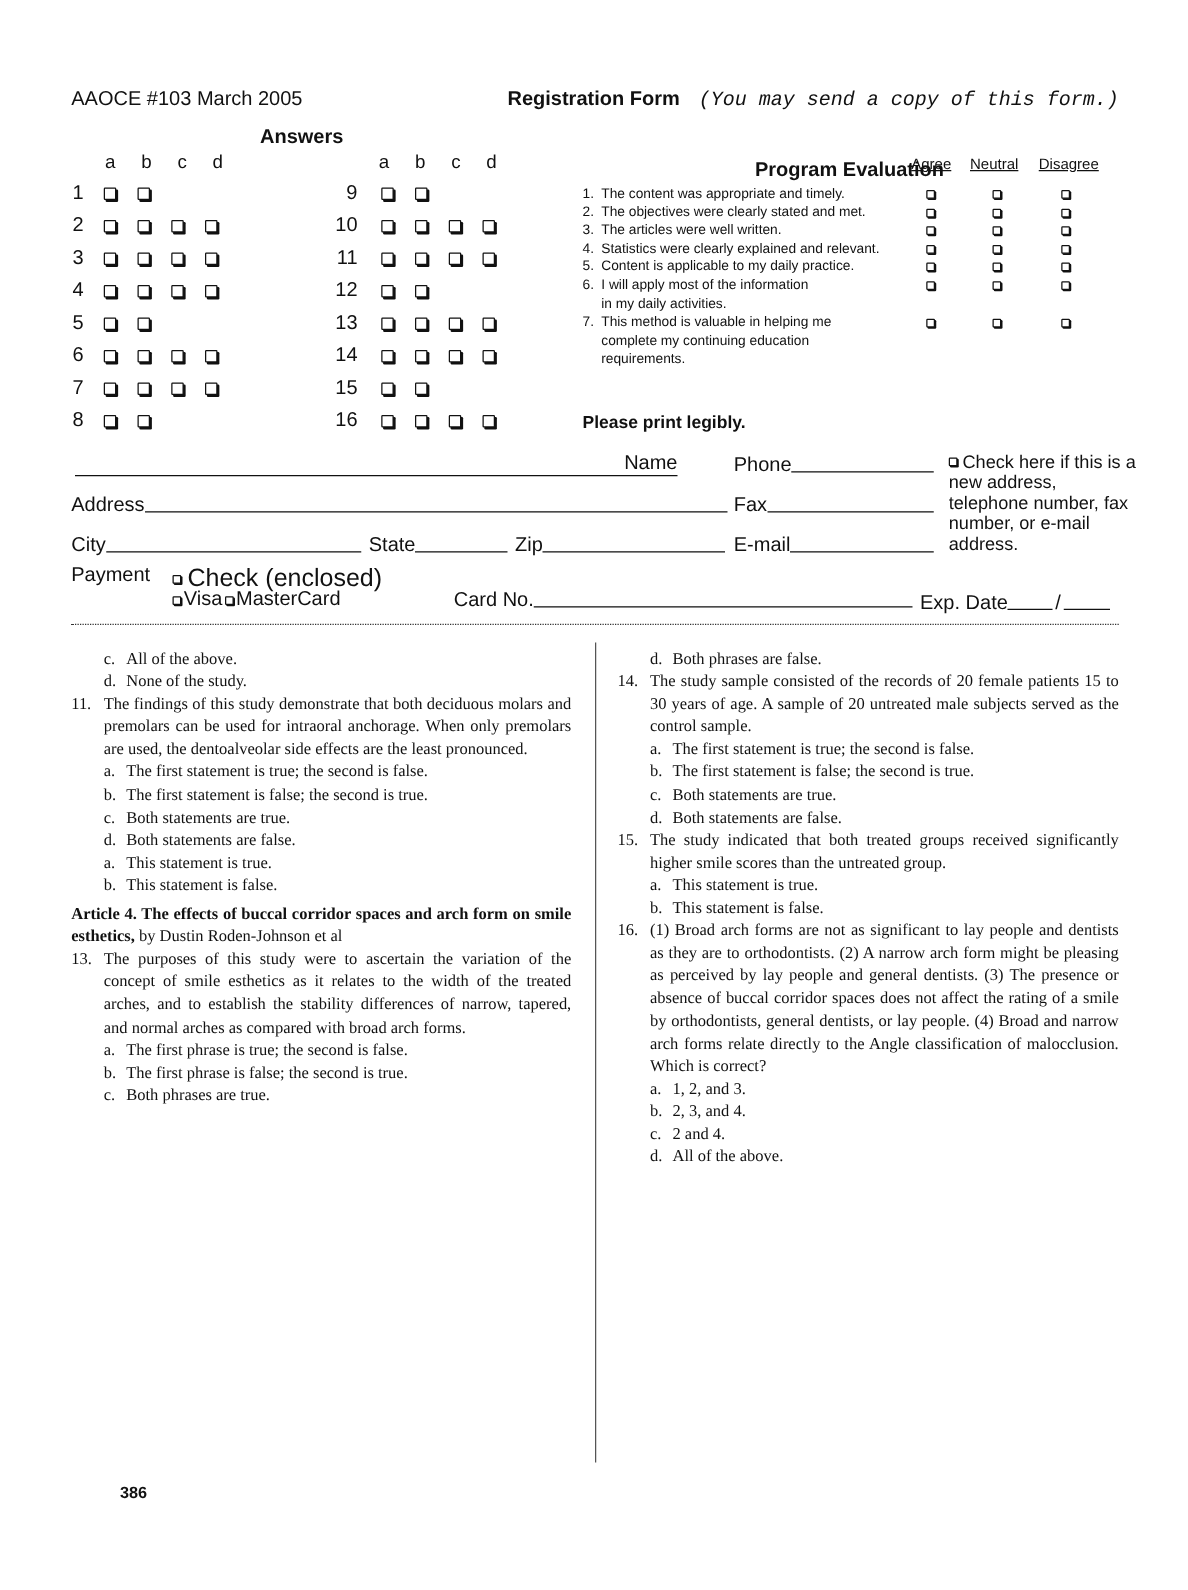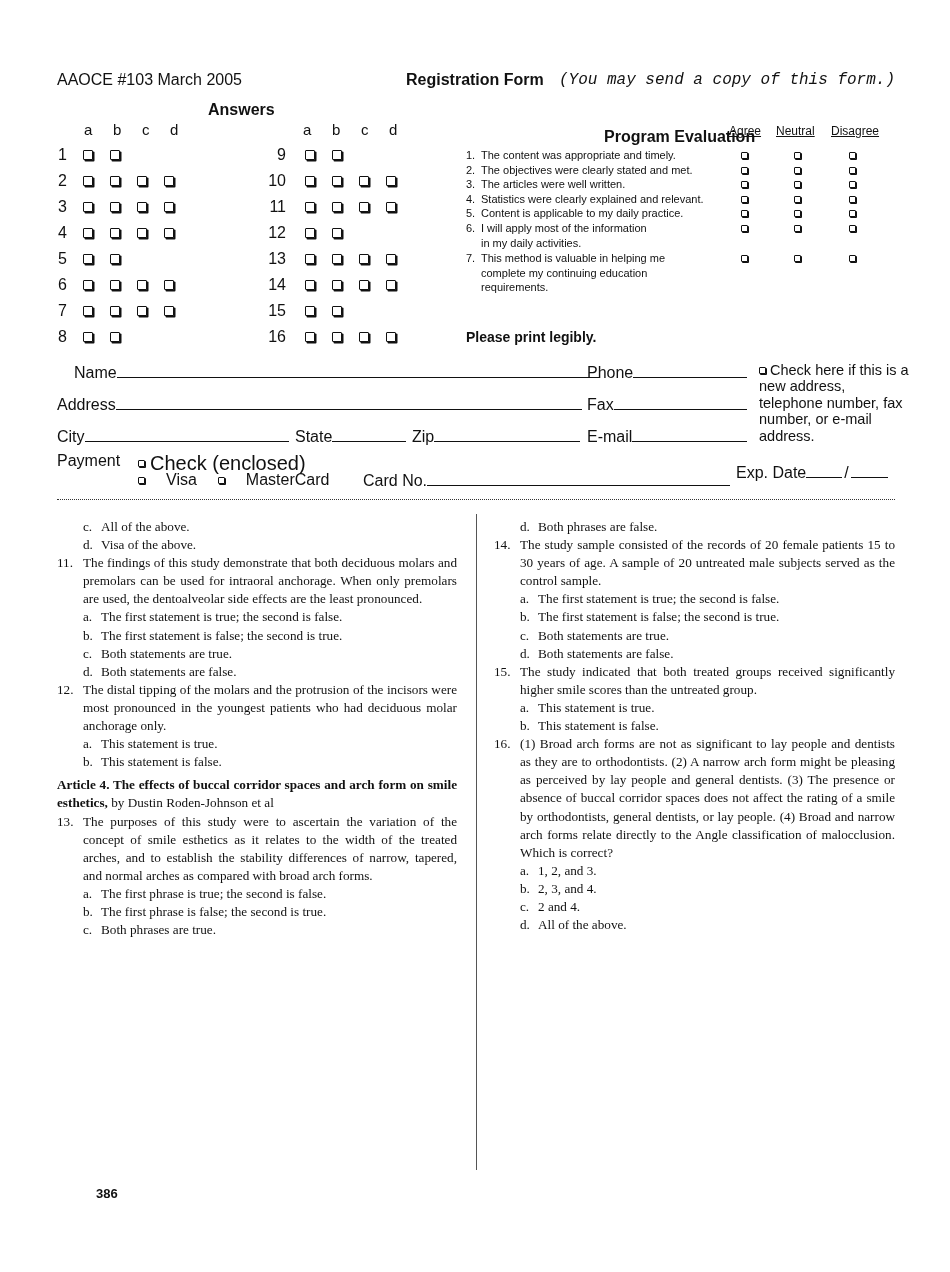--- a/index.html
+++ b/index.html
@@ -229,21 +229,21 @@
     <div class="eval-item" style="top: 251px;">
       <span class="n">7.</span>
       <span class="t" style="width: 195px;">This method is valuable in helping me complete my continuing education requirements.</span>
     </div>
     <span class="abs box small" style="left: 741px; top: 255px;"></span>
     <span class="abs box small" style="left: 794px; top: 255px;"></span>
     <span class="abs box small" style="left: 849px; top: 255px;"></span>
   </div>
 <div class="abs legibly">Please print legibly.</div>
 
-<div class="field" style="left:74px; top:362px;">
+<div class="field" style="left:60px; top:362px;flex-direction:column;">
   <span>Name</span>
   <span class="line" style="width:482px;"></span>
 </div>
 <div class="field" style="left:587px; top:362px;">
   <span>Phone</span>
   <span class="line" style="width:114px;"></span>
 </div>
 <div class="field" style="left:57px; top:394px;">
   <span>Address</span>
   <span class="line" style="width:466px;"></span>
@@ -271,48 +271,48 @@
 
 <div class="abs newaddr">
   <span class="box small" style="margin-right:4px; vertical-align:1px;"></span><span>Check here if this is a new address, telephone number, fax number, or e-mail address.</span>
 </div>
 
 <div class="abs" style="left:57px; top:452px; font-size:16px;text-align:center;">Payment</div>
 <div class="abs" style="left:138px; top:452px; font-size:20px; display:flex; align-items:center; gap:5px;justify-content:center;">
   <span class="box small"></span>
   <span>Check (enclosed)</span>
 </div>
-<div class="abs" style="left:138px; top:471px; font-size:16px; display:flex; align-items:center; gap:21px;">
+<div class="abs" style="left:138px; top:471px; font-size:16px; display:flex; align-items:center; gap:2px;">
   <span class="box small"></span>
   <span>Visa</span>
   <span class="box small"></span>
   <span>MasterCard</span>
 </div>
 <div class="field" style="left:363px; top:470px;">
   <span>Card No.</span>
   <span class="line" style="width:303px;"></span>
 </div>
-<div class="field" style="left:736px; top:462px;">
+<div class="field" style="left:736px; top:472px;">
   <span>Exp. Date</span>
   <span class="line" style="width:36px;"></span>
   <span style="margin:0 2px;">/</span>
   <span class="line" style="width:37px;"></span>
 </div>
 
 <div class="abs dotted"></div>
 
 <div class="col col-left">
   <div id="q10-opts">
       <div class="opt">
         <span class="ol">c.</span>
         <span>All of the above.</span>
       </div>
       <div class="opt">
         <span class="ol">d.</span>
-        <span>Visa of the above.</span>
+        <span>None of the study.</span>
       </div>
     </div>
   <div id="q11">
       <div class="q">
         <span class="qn">11.</span>
         <span class="qt">The findings of this study demonstrate that both deciduous molars and premolars can be used for intraoral anchorage. When only premolars are used, the dentoalveolar side effects are the least pronounced.</span>
       </div>
       <div class="opt">
         <span class="ol">a.</span>
         <span>The first statement is true; the second is false.</span>
@@ -324,24 +324,20 @@
       <div class="opt">
         <span class="ol">c.</span>
         <span>Both statements are true.</span>
       </div>
       <div class="opt">
         <span class="ol">d.</span>
         <span>Both statements are false.</span>
       </div>
     </div>
   <div id="q12">
-      <div class="q">
-        <span class="qn">12.</span>
-        <span class="qt">The distal tipping of the molars and the protrusion of the incisors were most pronounced in the youngest patients who had deciduous molar anchorage only.</span>
-      </div>
       <div class="opt">
         <span class="ol">a.</span>
         <span>This statement is true.</span>
       </div>
       <div class="opt">
         <span class="ol">b.</span>
         <span>This statement is false.</span>
       </div>
     </div>
   <div class="article">

